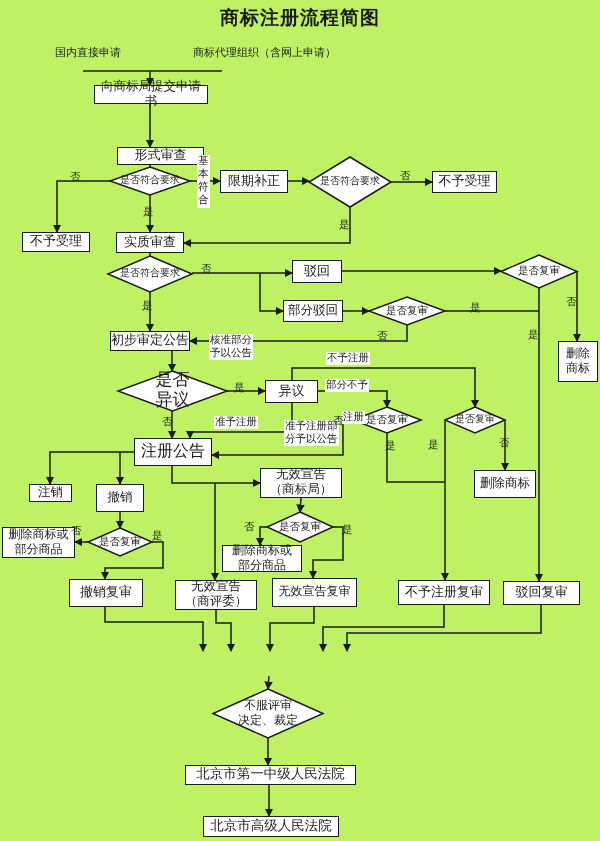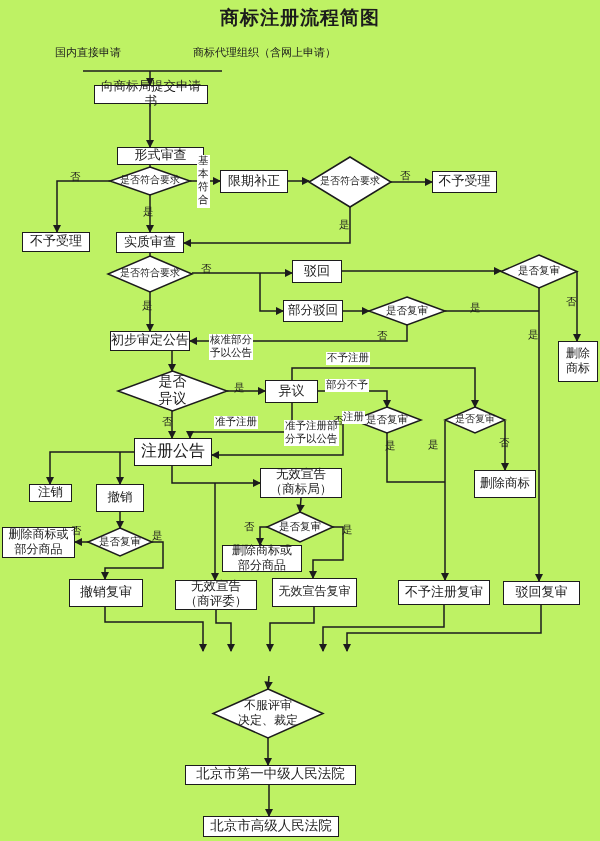--- a/index.html
+++ b/index.html
@@ -184,21 +184,21 @@
     </div>
     <div class="node diamond" style="left: 108px; top: 256px; width: 84px; height: 36px; font-size: 10px;">
       <div>是否符合要求</div>
     </div>
     <div class="node diamond" style="left: 369px; top: 297px; width: 76px; height: 28px; font-size: 10.5px;">
       <div>是否复审</div>
     </div>
     <div class="node diamond" style="left: 501px; top: 255px; width: 76px; height: 33px; font-size: 10.5px;">
       <div>是否复审</div>
     </div>
-    <div class="node diamond" style="left: 118px; top: 371px; width: 109px; height: 40px; font-size: 14px;">
+    <div class="node diamond" style="left: 118px; top: 371px; width: 109px; height: 40px; font-size: 17px;">
       <div>是否</div>
       <div>异议</div>
     </div>
     <div class="node diamond" style="left: 353px; top: 407px; width: 68px; height: 26px; font-size: 10.5px;">
       <div>是否复审</div>
     </div>
     <div class="node diamond" style="left: 445px; top: 407px; width: 60px; height: 26px; font-size: 10px;">
       <div>是否复审</div>
     </div>
     <div class="node diamond" style="left: 88px; top: 528px; width: 64px; height: 28px; font-size: 10.5px;">

